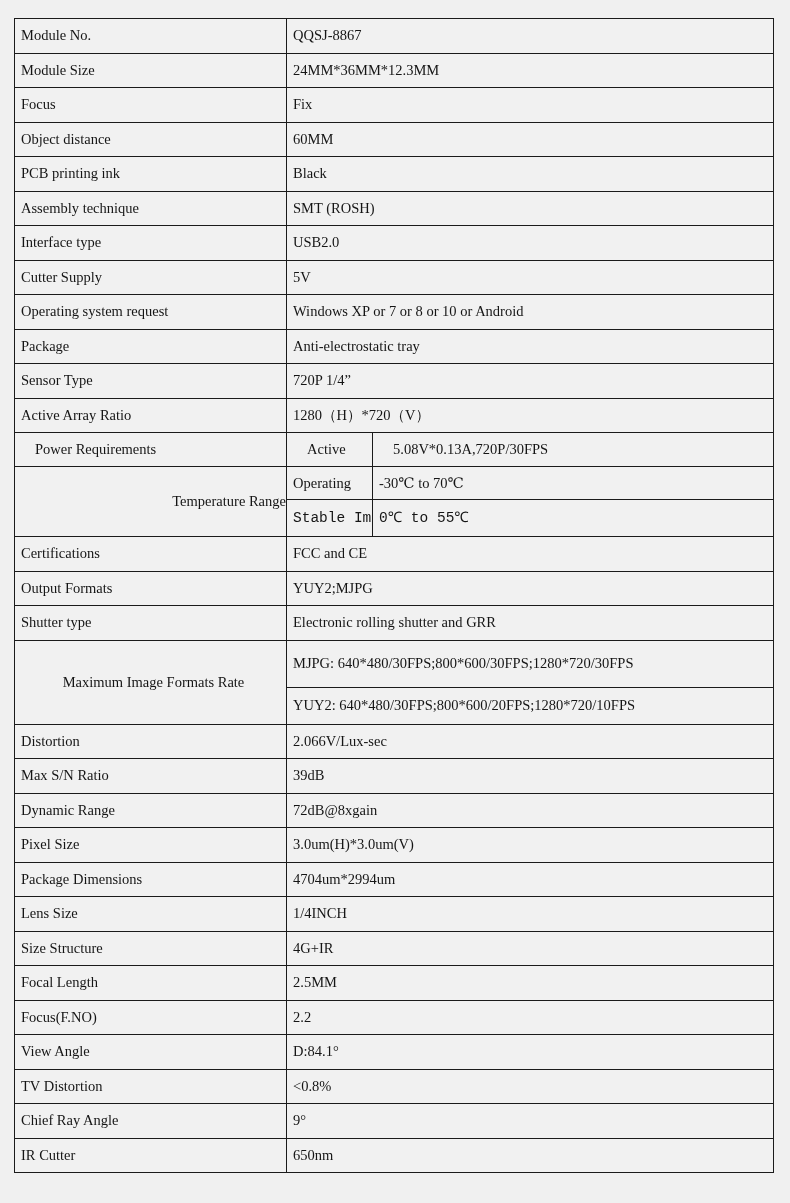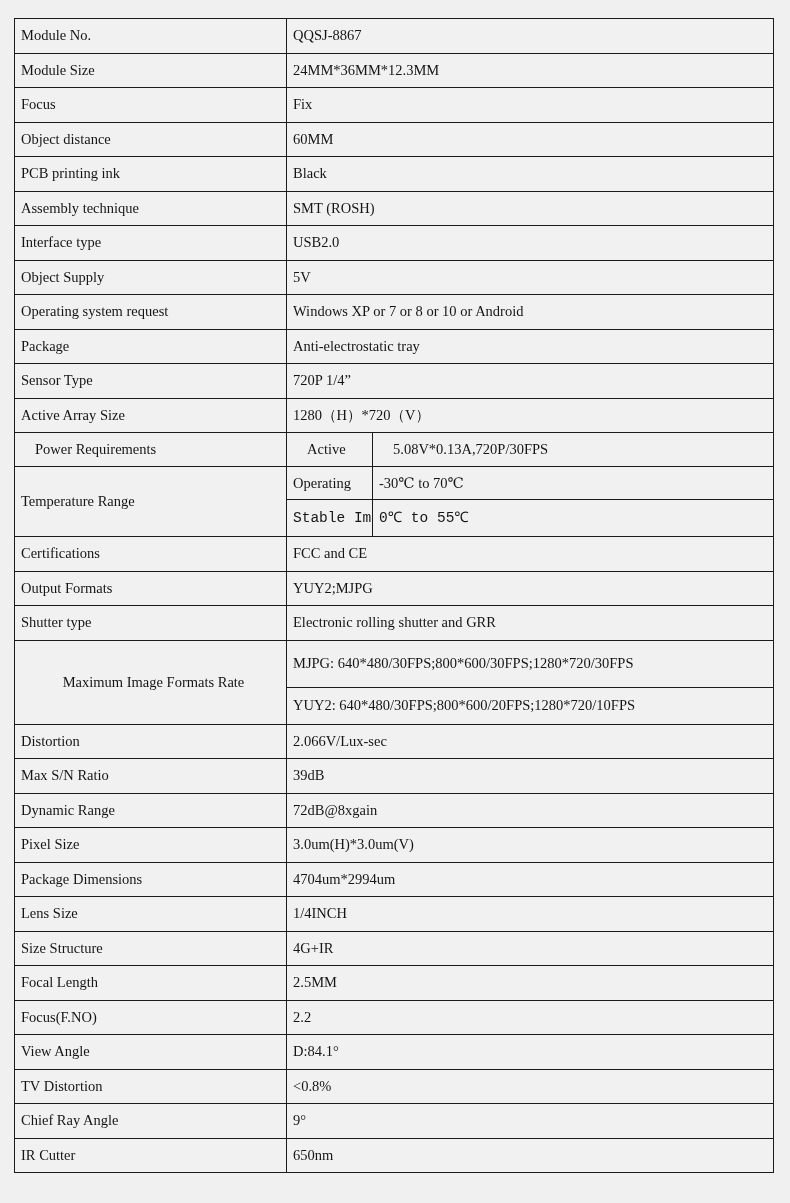--- a/index.html
+++ b/index.html
@@ -51,20 +51,21 @@
 
   tr.std-row td { height: 33.5px; }
 
   
   tr.power-row td { height: 33px; padding-left: 20px; }
 
   
   td.temp-label {
     height: 68px;
     vertical-align: middle;
+    text-align: right;
   }
   tr.temp-op td { height: 32px; }
   tr.temp-stable td { height: 36px; font-family: Liberation Mono, monospace; }
 
   td.sub-clip {
     white-space: normal;
     line-height: 1.16;
     vertical-align: top;
     padding-top: 2px;
   }
@@ -114,37 +115,37 @@
       </tr>
       <tr class="std-row">
         <td class="label">Assembly technique</td>
         <td class="value" colspan="2">SMT (ROSH)</td>
       </tr>
       <tr class="std-row">
         <td class="label">Interface type</td>
         <td class="value" colspan="2">USB2.0</td>
       </tr>
       <tr class="std-row">
-        <td class="label">Object Supply</td>
+        <td class="label">Cutter Supply</td>
         <td class="value" colspan="2">5V</td>
       </tr>
       <tr class="std-row">
         <td class="label">Operating system request</td>
         <td class="value" colspan="2">Windows XP or 7 or 8 or 10 or Android</td>
       </tr>
       <tr class="std-row">
         <td class="label">Package</td>
         <td class="value" colspan="2">Anti-electrostatic tray</td>
       </tr>
       <tr class="std-row">
         <td class="label">Sensor Type</td>
         <td class="value" colspan="2">720P  1/4”</td>
       </tr>
       <tr class="std-row">
-        <td class="label">Active Array Size</td>
+        <td class="label">Active Array Ratio</td>
         <td class="value" colspan="2">1280（H）*720（V）</td>
       </tr>
 
       <tr class="power-row">
         <td class="label">Power Requirements</td>
         <td class="sub">Active</td>
         <td class="value">5.08V*0.13A,720P/30FPS</td>
       </tr>
 
       <tr class="temp-op">

